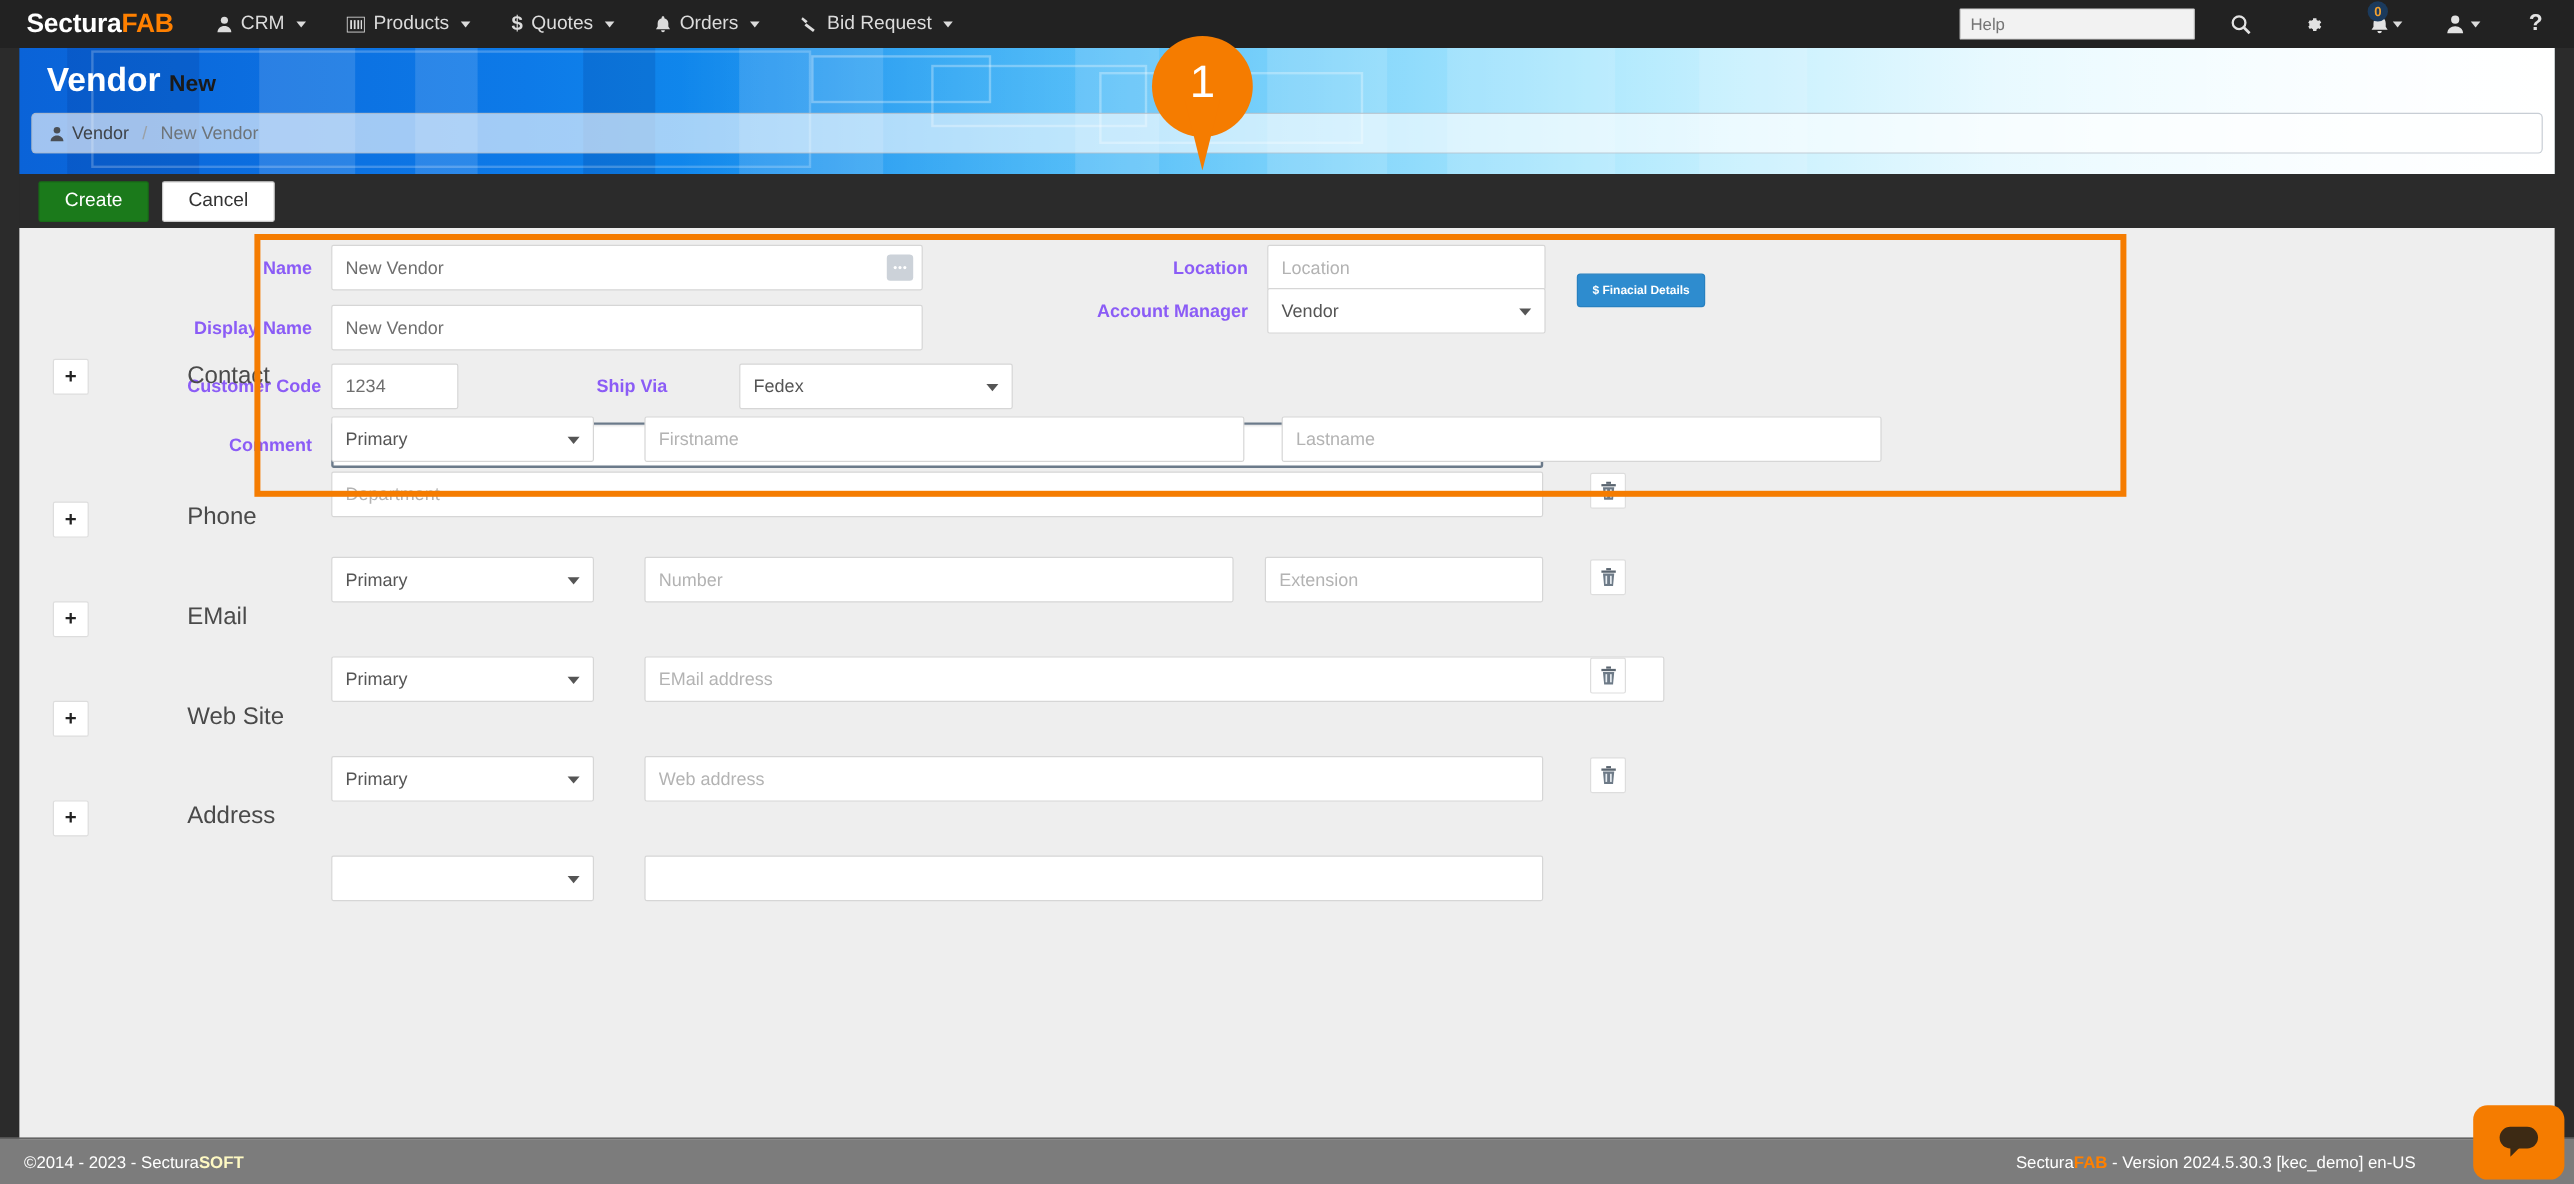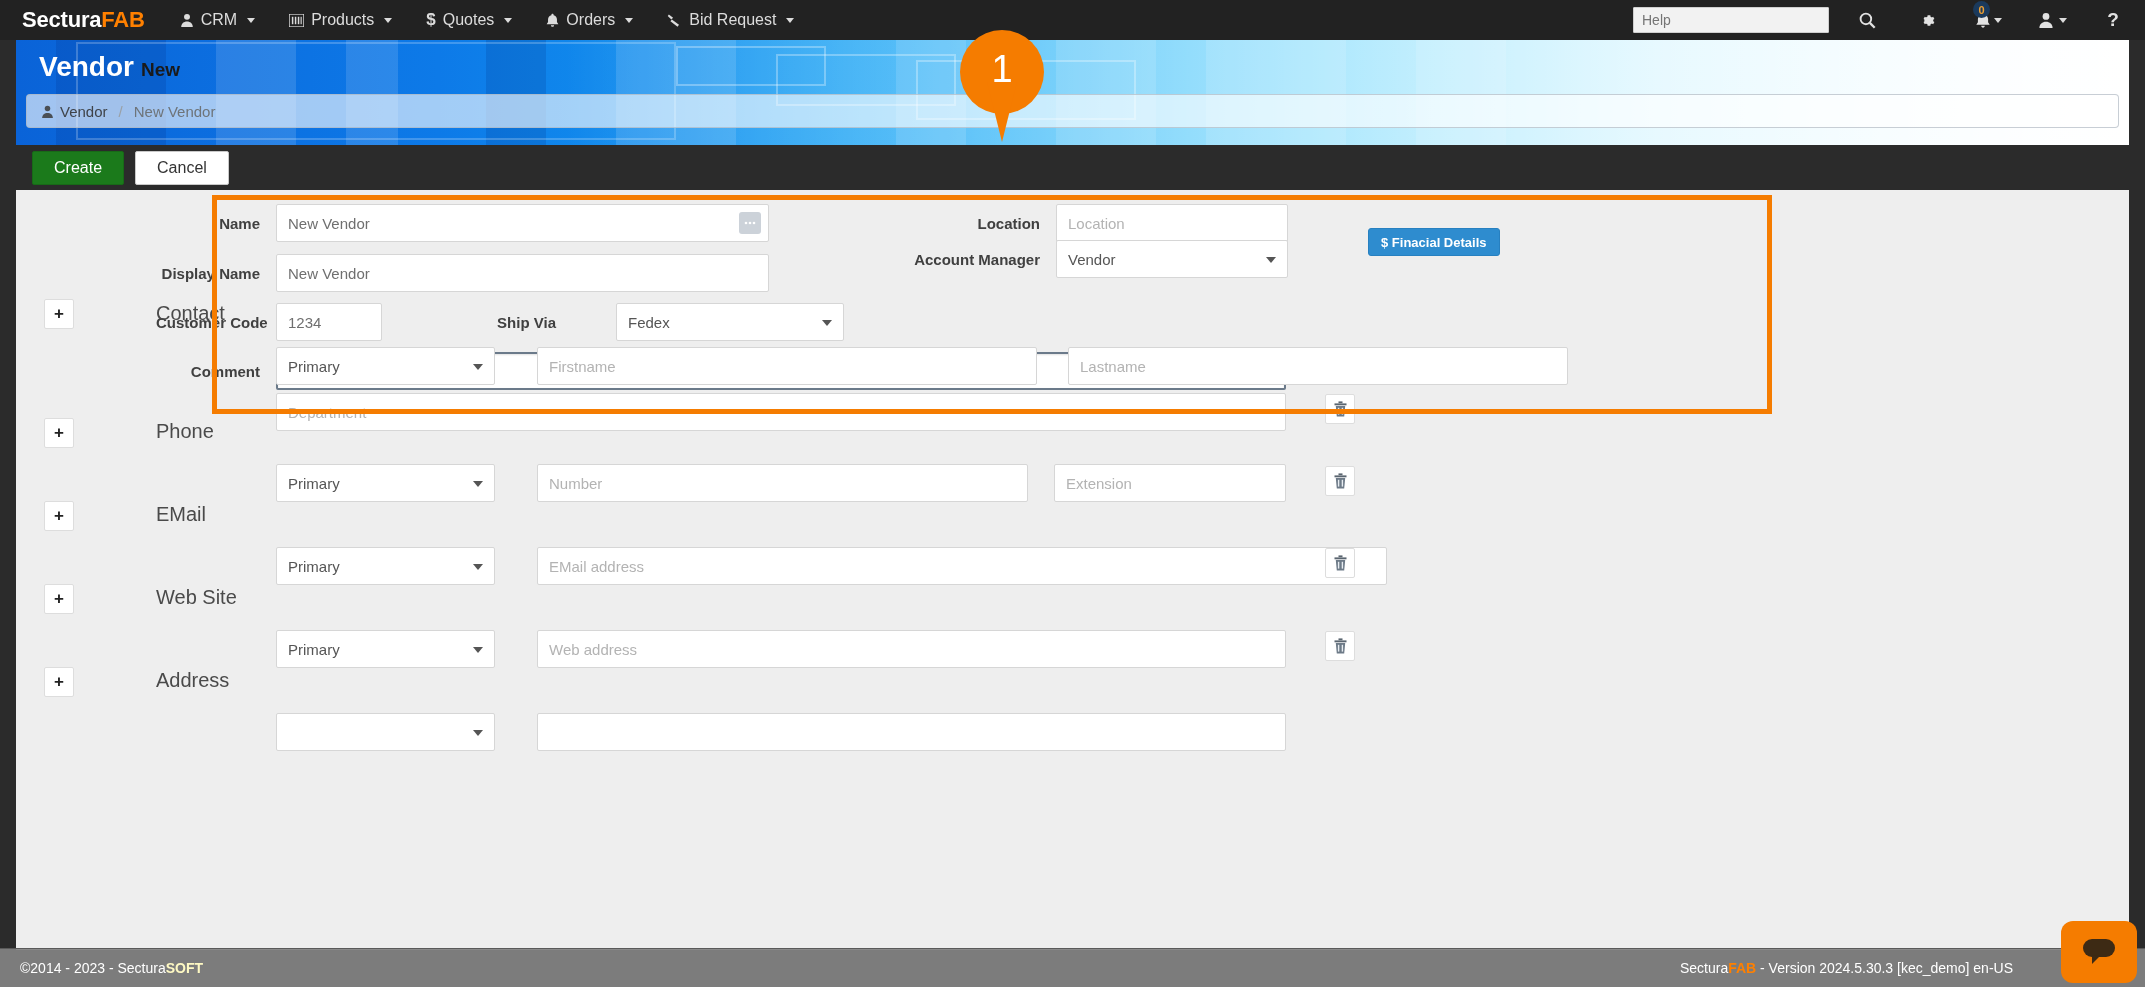--- a/index.html
+++ b/index.html
@@ -118,21 +118,21 @@
     background:#eeeeee; overflow:hidden;
   }
 
   .hl-box {
     position:absolute; left:196px; top:5px; width:1560px; height:219px;
     border:5px solid #f57c00; z-index:10; pointer-events:none;
   }
 
   .form-row { position:absolute; display:flex; align-items:center; }
   .flabel {
-    font-size:15px; font-weight:700; color:#404040; text-align:right;
+    font-size:15px; font-weight:700; color:#8b5cf6; text-align:right;
     padding-right:16px; white-space:nowrap;
   }
   .fin {
     height:38px; background:#ffffff; border:1px solid #d6d6d6; border-radius:2px;
     font-size:15px; color:#6f6f6f; padding:0 11px; font-family:"Liberation Sans", sans-serif;
     outline:none;
   }
   .fin::placeholder { color:#b3b3b3; }
   .fin.focused { border:2px solid #6b7a8a; box-shadow: inset 0 1px 2px rgba(0,0,0,.12); color:#555; }
   .fsel {
@@ -145,22 +145,22 @@
     width:0;height:0;border-left:5px solid transparent;border-right:5px solid transparent;
     border-top:6px solid #555555;
   }
   .dots-btn {
     position:absolute; right:8px; top:50%; margin-top:-11px;
     width:22px; height:22px; background:#ccd2d9; border-radius:3px;
     display:flex; align-items:center; justify-content:center; cursor:pointer;
     color:#ffffff; font-size:13px; line-height:6px; letter-spacing:1px;
   }
   .btn-fin {
-    position:absolute; left:1352px; top:38px; height:28px;
-    background:#2e8ccf; color:#ffffff; font-size:13px; border:1px solid #2780c0;
+    position:absolute; left:1298px; top:38px; height:28px;
+    background:#2e8ccf; color:#ffffff; font-size:10px; border:1px solid #2780c0;
     border-radius:3px; padding:0 12px; display:flex; align-items:center;
     cursor:pointer; white-space:nowrap; font-weight:700;
   }
 
   
   .sec-plus {
     position:absolute; width:30px; height:30px; background:#ffffff;
     border:1px solid #dddddd; border-radius:2px; display:flex;
     align-items:center; justify-content:center; font-size:17px; color:#222;
     cursor:pointer; font-weight:700;

